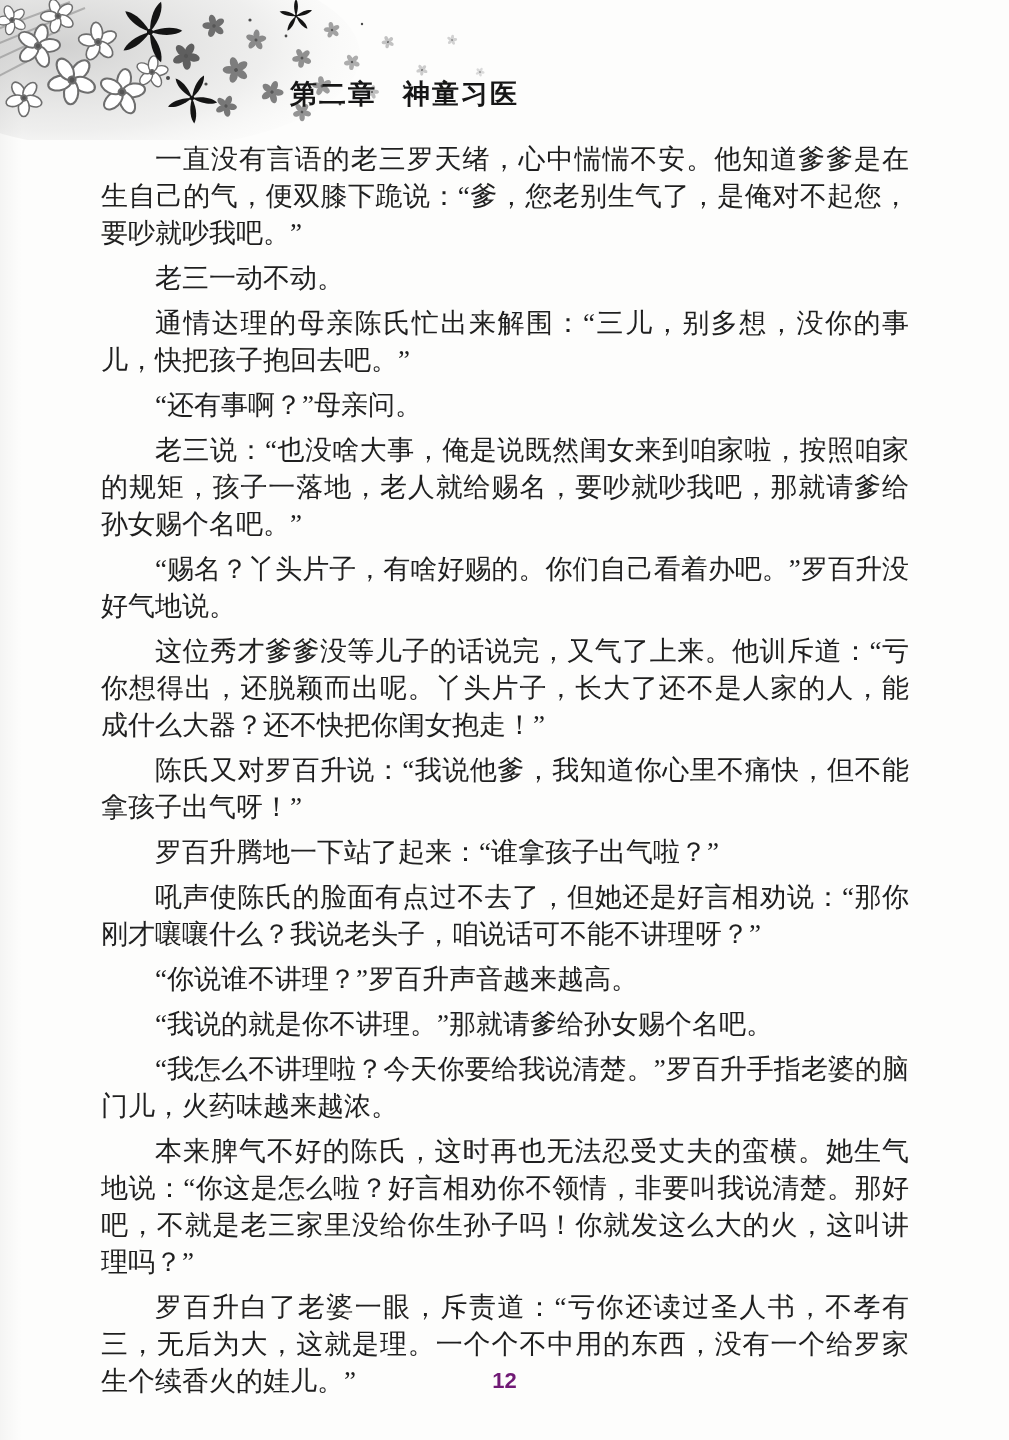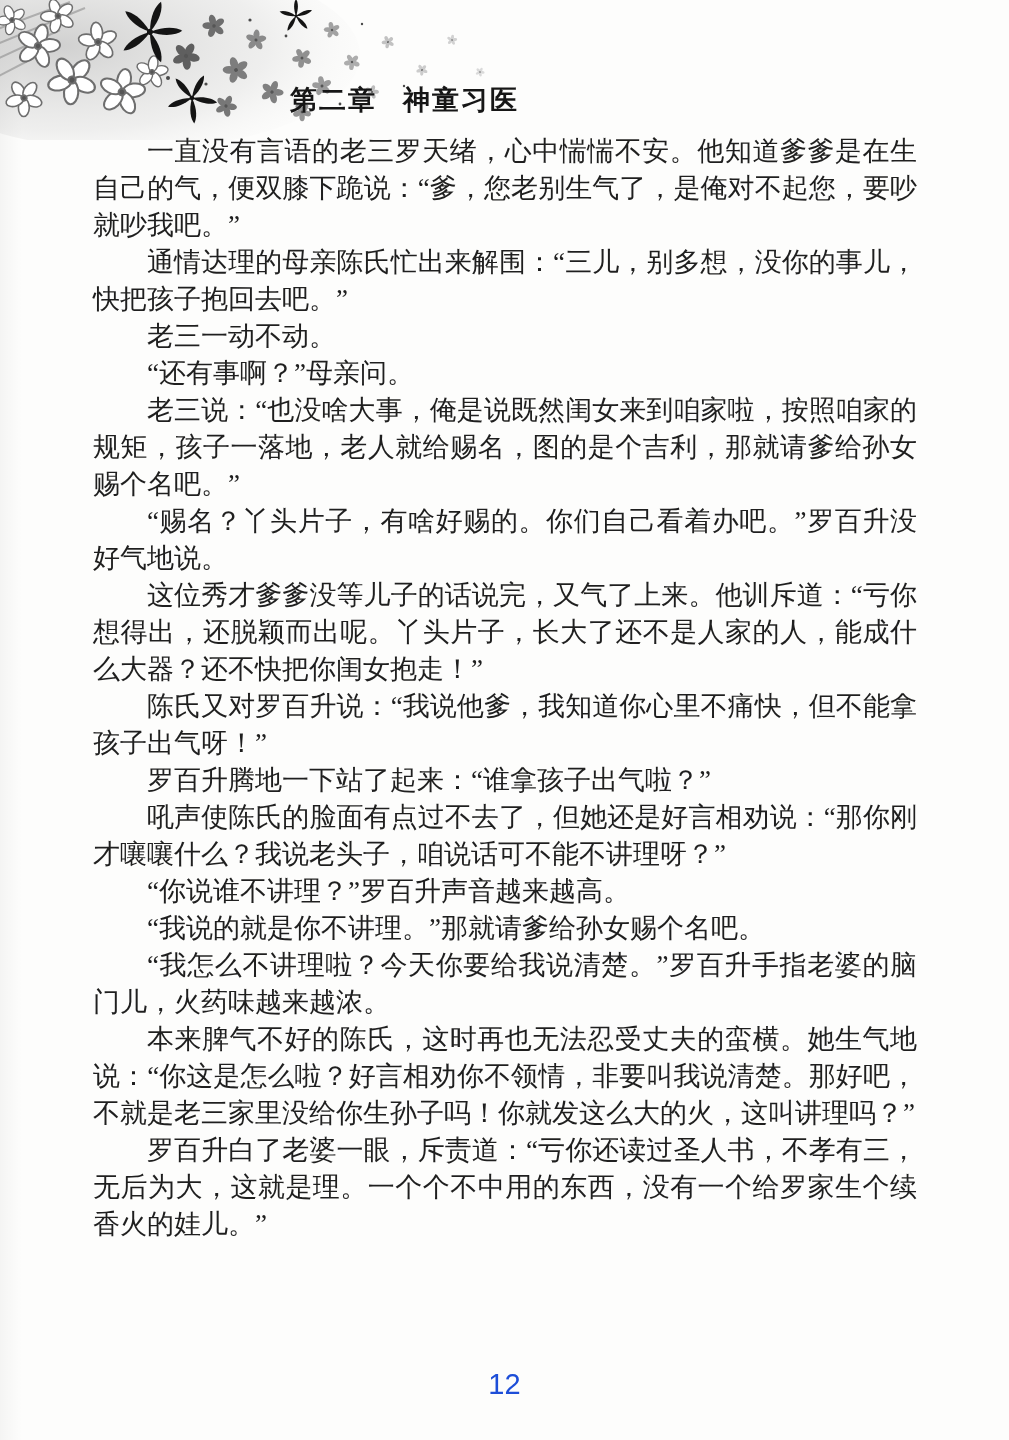--- a/index.html
+++ b/index.html
@@ -16,48 +16,48 @@
     content:"";
     position:absolute;left:0;top:0;width:22px;height:100%;
     background:linear-gradient(to right, rgba(0,0,0,0.035), rgba(0,0,0,0));
     pointer-events:none;
   }
   .ornament{
     position:absolute;left:0;top:0;
     width:520px;height:140px;
   }
   .chapter-header{
-    position:absolute;left:290px;top:82px;
+    position:absolute;left:290px;top:76px;
     font-family:"Liberation Sans","DejaVu Sans",sans-serif;
     font-weight:bold;
     font-size:27px;
     letter-spacing:2px;
     color:#161616;
     white-space:nowrap;
   }
   .chapter-header .gap{display:inline-block;width:26px;}
   .body-text{
     position:absolute;
     left:93px;top:133px;width:824px;
     font-size:27px;
     line-height:37px;
     text-align:justify;
     word-break:break-all;
   }
   .body-text p.para{
-    margin:0;
+    margin:8px;
     text-indent:2em;
   }
   .page-number{
     position:absolute;left:0;top:1368px;width:100%;
     text-align:center;
     font-family:"Liberation Sans","DejaVu Sans",sans-serif;
-    font-weight:normal;
-    font-size:29px;
-    color:#1d4ed8;
+    font-weight:bold;
+    font-size:22px;
+    color:#701a75;
   }
 </style>
 </head>
 <body>
 
 <div class="page">
 
   <svg class="ornament" viewBox="0 0 520 140" xmlns="http://www.w3.org/2000/svg" aria-hidden="true">
     <defs>
       <radialGradient id="wash" cx="0.35" cy="0.45" r="0.75">
@@ -142,24 +142,24 @@
       <circle cx="404" cy="86" r="1.2"></circle>
     </g>
   </svg>
 
   <div class="chapter-header">
     <span>第二章</span><span class="gap"></span><span>神童习医</span>
   </div>
 
   <div class="body-text">
       <p class="para">一直没有言语的老三罗天绪，心中惴惴不安。他知道爹爹是在生自己的气，便双膝下跪说：“爹，您老别生气了，是俺对不起您，要吵就吵我吧。”</p>
+      <p class="para">老三一动不动。</p>
       <p class="para">通情达理的母亲陈氏忙出来解围：“三儿，别多想，没你的事儿，快把孩子抱回去吧。”</p>
-      <p class="para">老三一动不动。</p>
       <p class="para">“还有事啊？”母亲问。</p>
-      <p class="para">老三说：“也没啥大事，俺是说既然闺女来到咱家啦，按照咱家的规矩，孩子一落地，老人就给赐名，图的是个吉利，那就请爹给孙女赐个名吧。”</p>
+      <p class="para">老三说：“也没啥大事，俺是说既然闺女来到咱家啦，按照咱家的规矩，孩子一落地，老人就给赐名，要吵就吵我吧，那就请爹给孙女赐个名吧。”</p>
       <p class="para">“赐名？丫头片子，有啥好赐的。你们自己看着办吧。”罗百升没好气地说。</p>
       <p class="para">这位秀才爹爹没等儿子的话说完，又气了上来。他训斥道：“亏你想得出，还脱颖而出呢。丫头片子，长大了还不是人家的人，能成什么大器？还不快把你闺女抱走！”</p>
       <p class="para">陈氏又对罗百升说：“我说他爹，我知道你心里不痛快，但不能拿孩子出气呀！”</p>
       <p class="para">罗百升腾地一下站了起来：“谁拿孩子出气啦？”</p>
       <p class="para">吼声使陈氏的脸面有点过不去了，但她还是好言相劝说：“那你刚才嚷嚷什么？我说老头子，咱说话可不能不讲理呀？”</p>
       <p class="para">“你说谁不讲理？”罗百升声音越来越高。</p>
       <p class="para">“我说的就是你不讲理。”那就请爹给孙女赐个名吧。</p>
       <p class="para">“我怎么不讲理啦？今天你要给我说清楚。”罗百升手指老婆的脑门儿，火药味越来越浓。</p>
       <p class="para">本来脾气不好的陈氏，这时再也无法忍受丈夫的蛮横。她生气地说：“你这是怎么啦？好言相劝你不领情，非要叫我说清楚。那好吧，不就是老三家里没给你生孙子吗！你就发这么大的火，这叫讲理吗？”</p>
       <p class="para">罗百升白了老婆一眼，斥责道：“亏你还读过圣人书，不孝有三，无后为大，这就是理。一个个不中用的东西，没有一个给罗家生个续香火的娃儿。”</p>

